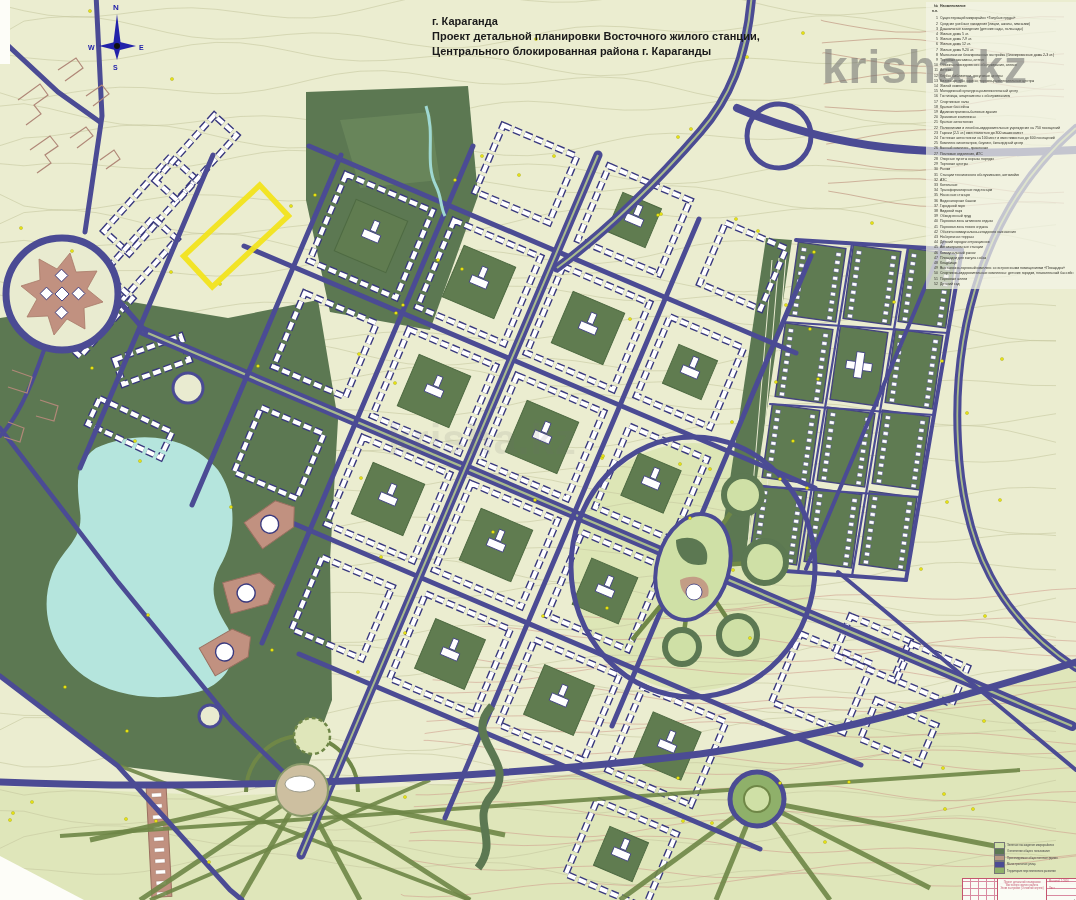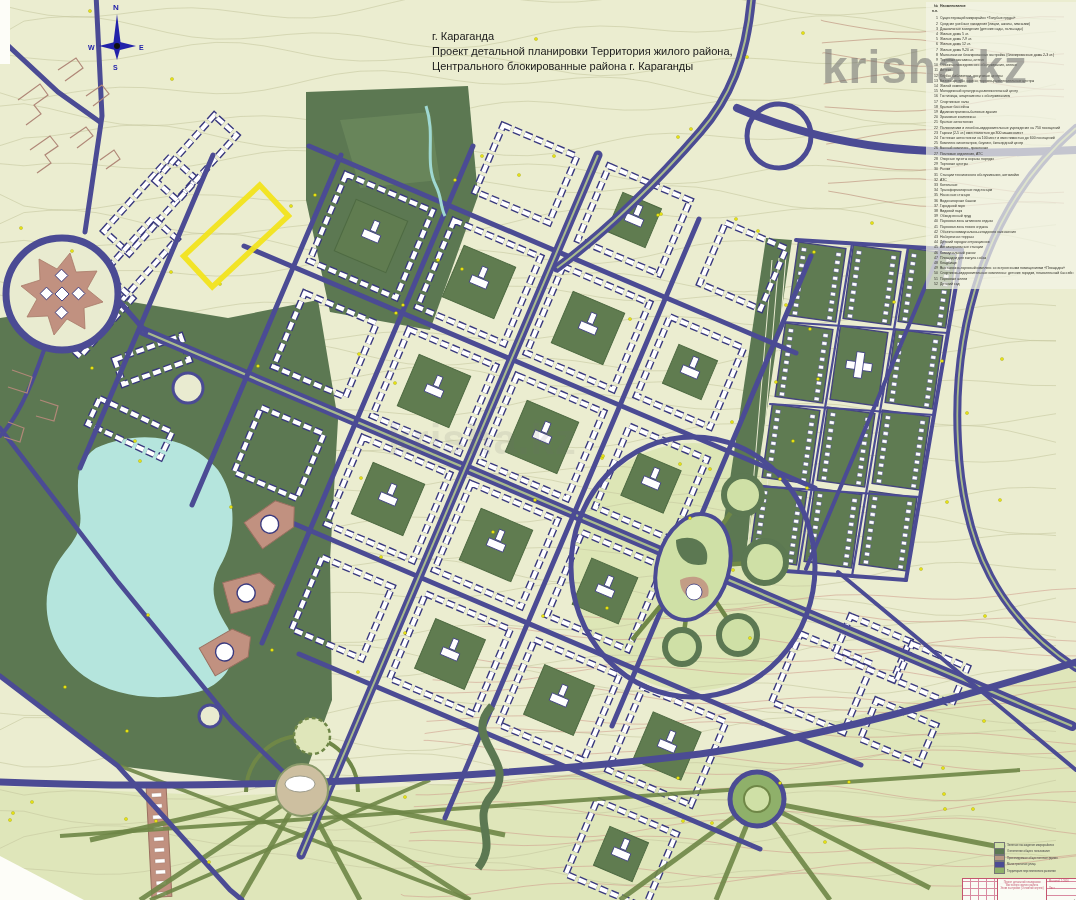--- a/index.html
+++ b/index.html
@@ -1,20 +1,20 @@
 <!DOCTYPE html>
 <html><head>
 <meta charset="utf-8">
 <style>
   html,body{margin:0;padding:0;background:#fff;font-family:"Liberation Sans",sans-serif;}
   #stage{position:relative;width:1076px;height:900px;overflow:hidden;background:#ebedd0;}
   #map{position:absolute;left:0;top:0;}
   .overlay{position:absolute;}
   
-  #title{left:432px;top:14px;font-size:11px;font-weight:normal;color:#1a1a1a;line-height:15px;margin-top:15px;}
+  #title{left:432px;top:14px;font-size:11px;font-weight:bold;color:#1a1a1a;line-height:15px;}
   #title .red{color:#c5372f;margin-right:22px;}
   
   #legend{left:926px;top:2px;width:150px;background:rgba(242,244,230,.72);
           font-size:3.5px;line-height:5.2px;color:#33332a;padding:2px 0 2px 2px;}
   #legend .hdr{display:flex;font-weight:bold;margin-bottom:2px;}
   #legend .hdr .num{width:10px;margin-right:2px;text-align:right;}
   .legend-row{display:flex;}
   .legend-row .num{width:10px;flex:none;text-align:right;margin-right:2px;}
   .legend-row .label{white-space:nowrap;overflow:hidden;}
   
@@ -795,22 +795,22 @@
         <circle cx="803" cy="33" r="1.6" fill="#e9e414" stroke="#8a8a00" stroke-width="0.3"></circle>
       </g>
 
   <g transform="translate(236,236) rotate(-43)">
     <rect x="-52" y="-21" width="104" height="42" fill="none" stroke="#f2e41c" stroke-width="5.5" opacity=".95"></rect>
   </g>
 </svg>
 
 <div class="overlay" id="title">
   <div>г. Караганда</div>
-  <div>Проект детальной планировки Территория жилого района,</div>
-  <div>Центрального блокированные района г. Караганды</div>
+  <div>Проект детальной планировки Восточного жилого станции,</div>
+  <div>Центрального блокированная района г. Караганды</div>
 </div>
 
 <div class="overlay" id="legend">
   <div class="hdr">
     <span class="num">№ п.п.</span>
     <span>Наименование</span>
   </div>
   <div id="legend-list">
         <div class="legend-row">
           <span class="num">1</span>

